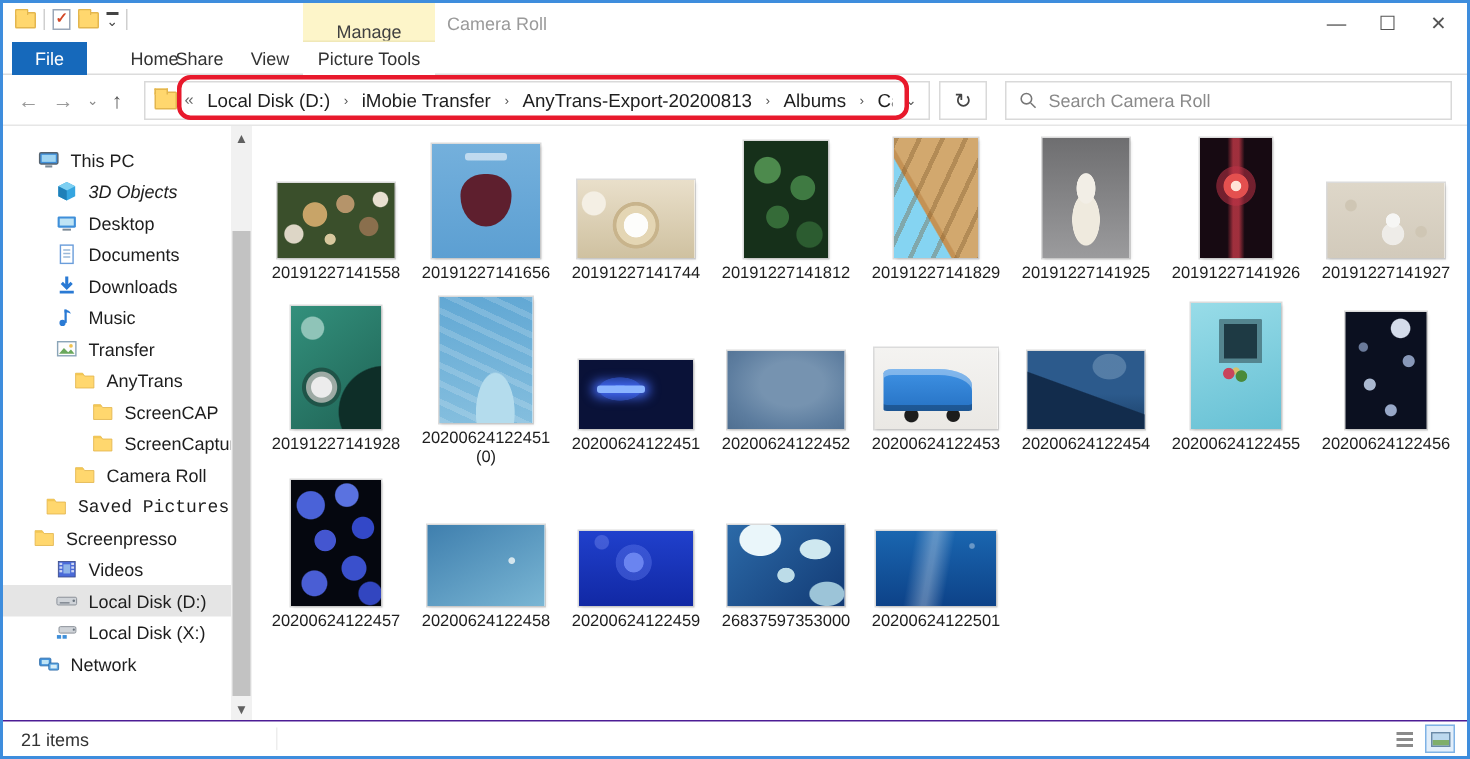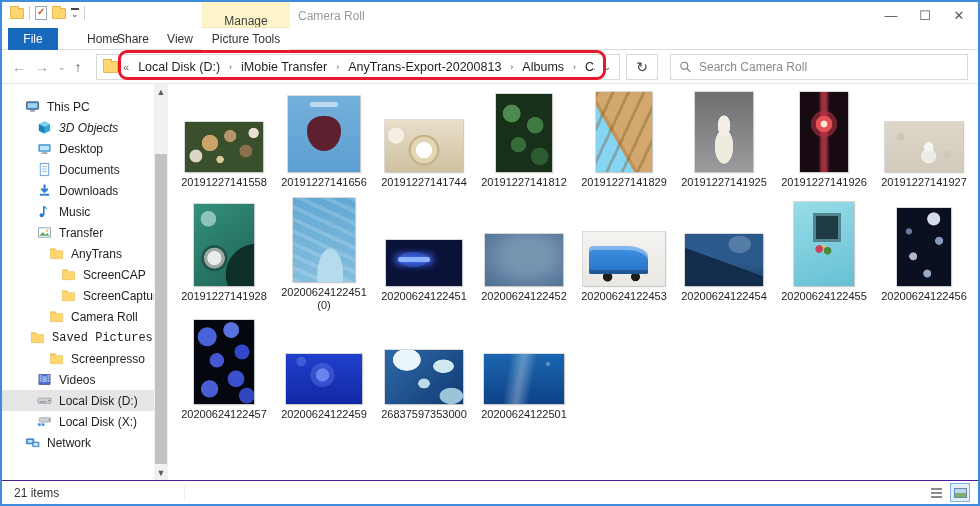--- a/index.html
+++ b/index.html
@@ -370,21 +370,21 @@
           </div>
           <div class="tree-item" style="padding-left: 27px; font-family: Liberation Mono, monospace;">
             <span class="ticon">
               <svg viewBox="0 0 16 16">
                 <path d="M1.5 3h5l1.4 2H14.5v8.5h-13z" fill="#ffd76e" stroke="#e3b64e" stroke-width=".6"></path>
                 <path d="M1.5 3h5l1 1.5h-6z" fill="#f2c654"></path>
               </svg>
             </span>
             <span>Saved Pictures</span>
           </div>
-          <div class="tree-item" style="padding-left: 46px;">
+          <div class="tree-item" style="padding-left: 19px;">
             <span class="ticon">
               <svg viewBox="0 0 16 16">
                 <path d="M1.5 3h5l1.4 2H14.5v8.5h-13z" fill="#ffd76e" stroke="#e3b64e" stroke-width=".6"></path>
                 <path d="M1.5 3h5l1 1.5h-6z" fill="#f2c654"></path>
               </svg>
             </span>
             <span>Screenpresso</span>
           </div>
           <div class="tree-item" style="padding-left: 34px;">
             <span class="ticon">
@@ -536,20 +536,26 @@
             <div class="imgbox">
               <div class="thumb art-jellyfish-dark" style="width: 54px; height: 78px;"></div>
             </div>
             <div class="fname">20200624122456</div>
           </div>
           <div class="cell r3">
             <div class="imgbox">
               <div class="thumb art-jellyfish-cluster" style="width: 60px; height: 84px;"></div>
             </div>
             <div class="fname">20200624122457</div>
+          </div>
+          <div class="cell r3">
+            <div class="imgbox">
+              <div class="thumb art-blue-sky" style="width: 78px; height: 54px;"></div>
+            </div>
+            <div class="fname">20200624122458</div>
           </div>
           <div class="cell r3">
             <div class="imgbox">
               <div class="thumb art-jellyfish-royal" style="width: 76px; height: 50px;"></div>
             </div>
             <div class="fname">20200624122459</div>
           </div>
           <div class="cell r3">
             <div class="imgbox">
               <div class="thumb art-ocean-waves" style="width: 78px; height: 54px;"></div>

